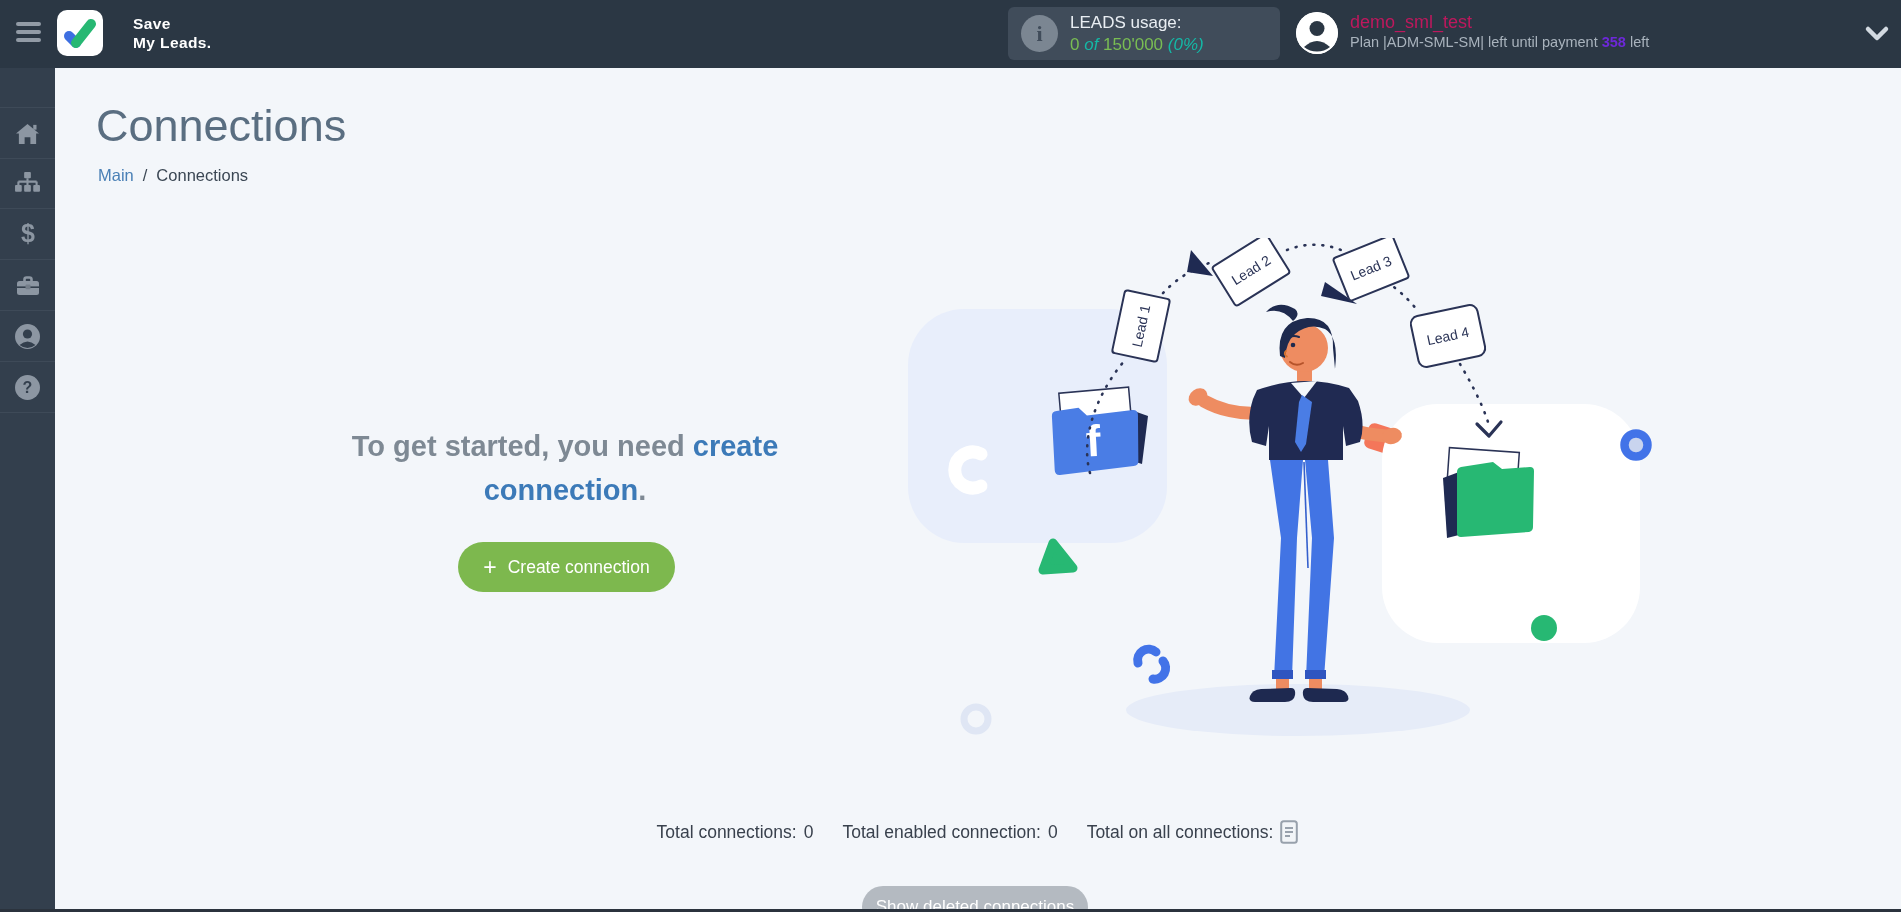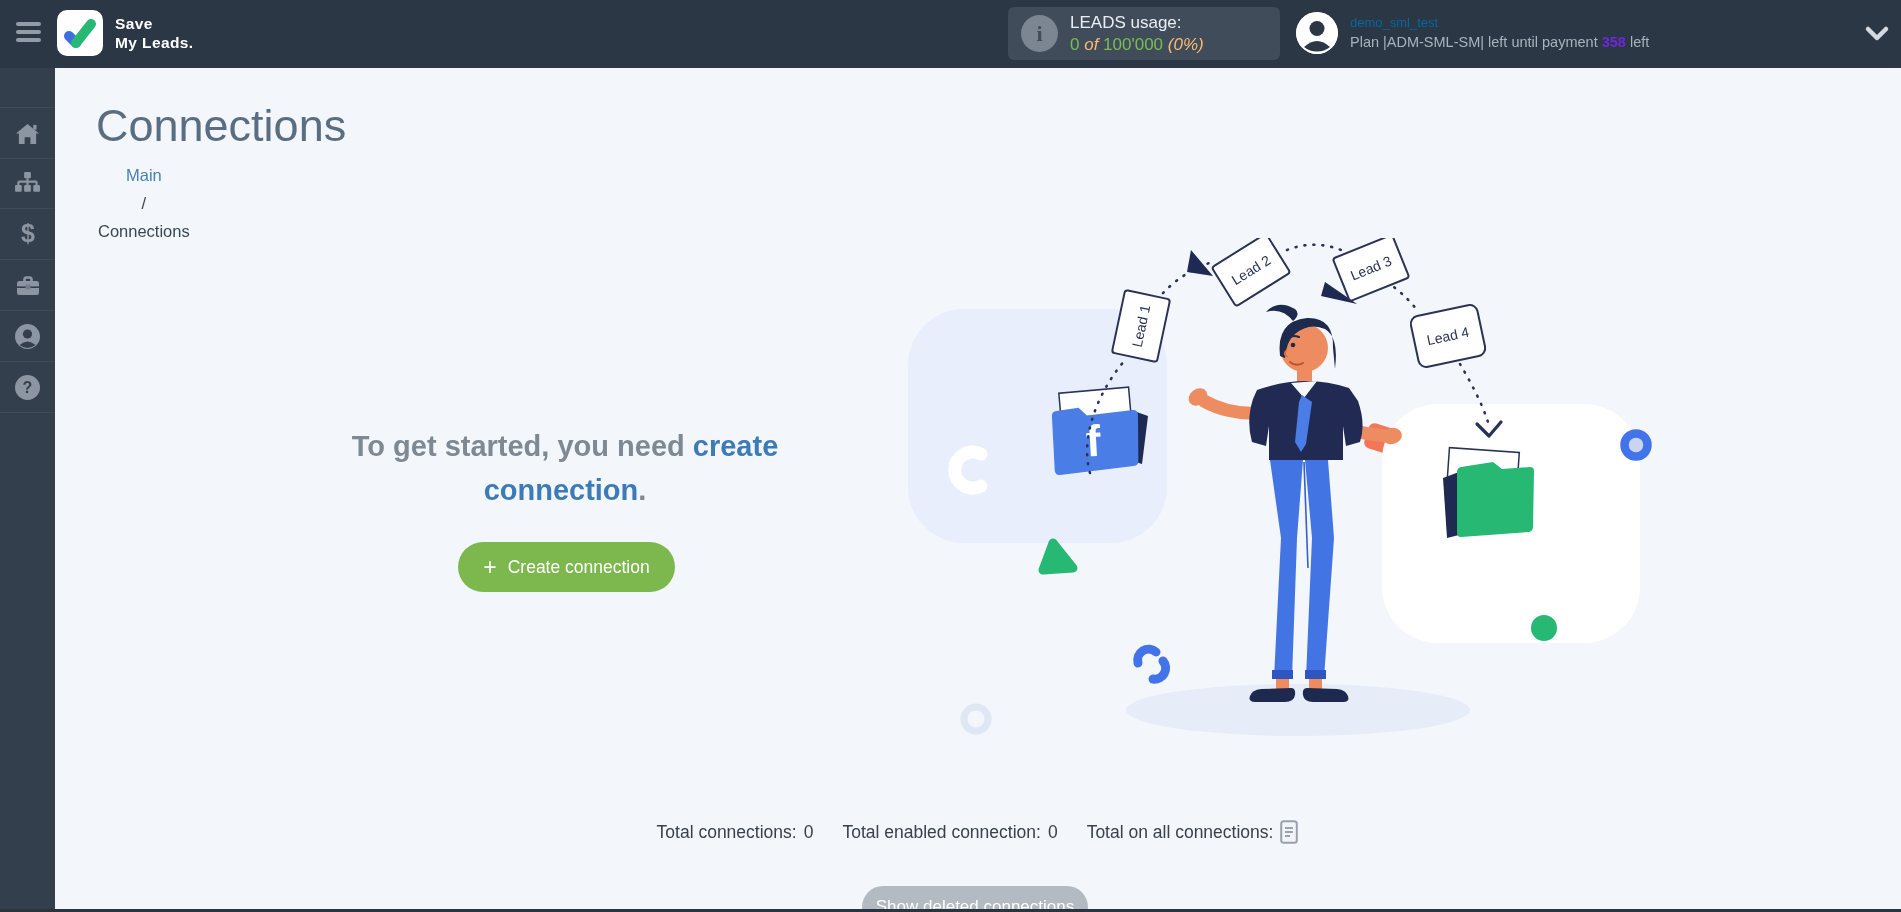--- a/index.html
+++ b/index.html
@@ -8,45 +8,45 @@
     width:1901px;height:912px;position:relative;overflow:hidden;
     background:#f3f6fa;font-family:"Liberation Sans",sans-serif;
     -webkit-font-smoothing:antialiased;
   }
   .abs{position:absolute;}
 
   
   .topbar{left:0;top:0;width:1901px;height:68px;background:#2b3744;}
   .hamburger{left:16px;top:22px;width:26px;height:22px;cursor:pointer;}
   .hamburger span{display:block;width:25px;height:3.5px;background:#929ba6;border-radius:2px;margin-bottom:4.5px;}
-  .brand{left:57px;top:10px;display:flex;align-items:center;gap:12px;cursor:pointer;}
+  .brand{left:57px;top:10px;display:flex;align-items:center;gap:30px;cursor:pointer;}
   .brand-logo{width:46px;height:46px;background:#fff;border-radius:10px;display:flex;align-items:center;justify-content:center;}
   .brand-text{color:#fff;font-weight:bold;font-size:15.5px;line-height:19px;letter-spacing:.4px;}
   .leads-badge{left:1008px;top:7px;width:272px;height:53px;background:#404c5a;border-radius:6px;display:flex;align-items:center;}
   .info-circle{width:37px;height:37px;border-radius:50%;background:#7b8692;margin-left:13px;display:flex;align-items:center;justify-content:center;
     color:#404c5a;font-family:"Liberation Serif",serif;font-weight:bold;font-size:22px;}
   .leads-text{margin-left:12px;font-size:17px;line-height:22px;color:#e9eef3;}
   .leads-green{color:#79bd53;}
-  .leads-muted{color:#fdba74;font-style:italic;}
+  .leads-muted{color:#14b8a6;font-style:italic;}
   .userbox{left:1296px;top:12px;display:flex;align-items:flex-start;gap:12px;cursor:pointer;}
   .avatar{width:42px;height:42px;border-radius:50%;background:#fff;overflow:hidden;flex:none;}
-  .user-name{font-size:13px;color:#0369a1;line-height:21px;}
+  .user-name{font-size:18px;color:#be185d;line-height:21px;}
   .user-plan{font-size:14.5px;color:#a9b3bd;line-height:19px;}
   .user-plan b{color:#6d28d9;}
   .chevron{left:1862px;top:25px;width:30px;height:20px;cursor:pointer;}
 
   
   .sidebar{left:0;top:68px;width:55px;height:844px;background:#333f4d;}
   .side-item{position:absolute;left:0;width:55px;height:50px;display:flex;align-items:center;justify-content:center;
     border-bottom:1px solid #3e4a58;cursor:pointer;}
   .side-item.first{border-top:1px solid #3e4a58;}
 
   
   .page-title{left:96px;top:100px;font-size:45px;color:#5a6e81;font-weight:400;}
-  .breadcrumb{left:98px;top:166px;font-size:16.5px;color:#3b4754;display:flex;gap:9px;align-items:center;flex-direction:column;}
+  .breadcrumb{left:98px;top:166px;font-size:16.5px;color:#3b4754;display:flex;gap:9px;align-items:center;}
   .breadcrumb .bc-link{color:#4a80b6;cursor:pointer;}
 
   .empty-text{left:315px;top:424px;width:500px;text-align:center;font-size:29px;line-height:44px;color:#7e8994;font-weight:bold;}
   .empty-text .link{color:#3c7ab8;cursor:pointer;}
 
   .create-btn{left:458px;top:542px;width:217px;height:50px;border-radius:25px;background:#7db84e;border:none;
     display:flex;align-items:center;justify-content:center;gap:11px;color:#fff;cursor:pointer;
     font-family:"Liberation Sans",sans-serif;}
   .create-btn .plus{font-size:23px;font-weight:400;line-height:1;}
   .create-btn .lbl{font-size:17.5px;}
@@ -83,21 +83,21 @@
   <div class="brand-text">
     <div>Save</div>
     <div>My Leads.</div>
   </div>
 </div>
 
 <div class="abs leads-badge">
   <div class="info-circle">i</div>
   <div class="leads-text">
     <div>LEADS usage:</div>
-    <div><span class="leads-green">0</span><span class="leads-muted"> of </span><span class="leads-green">100'000</span><span class="leads-muted"> (0%)</span></div>
+    <div><span class="leads-green">0</span><span class="leads-muted"> of </span><span class="leads-green">150'000</span><span class="leads-muted"> (0%)</span></div>
   </div>
 </div>
 
 <div class="abs userbox">
   <div class="avatar">
     <svg width="42" height="42" viewBox="0 0 42 42">
       <circle cx="21" cy="21" r="21" fill="#fff"></circle>
       <circle cx="21" cy="16.5" r="7.5" fill="#2b3744"></circle>
       <path d="M 8 35 Q 21 23 34 35 A 21 21 0 0 1 8 35 Z" fill="#2b3744"></path>
     </svg>

